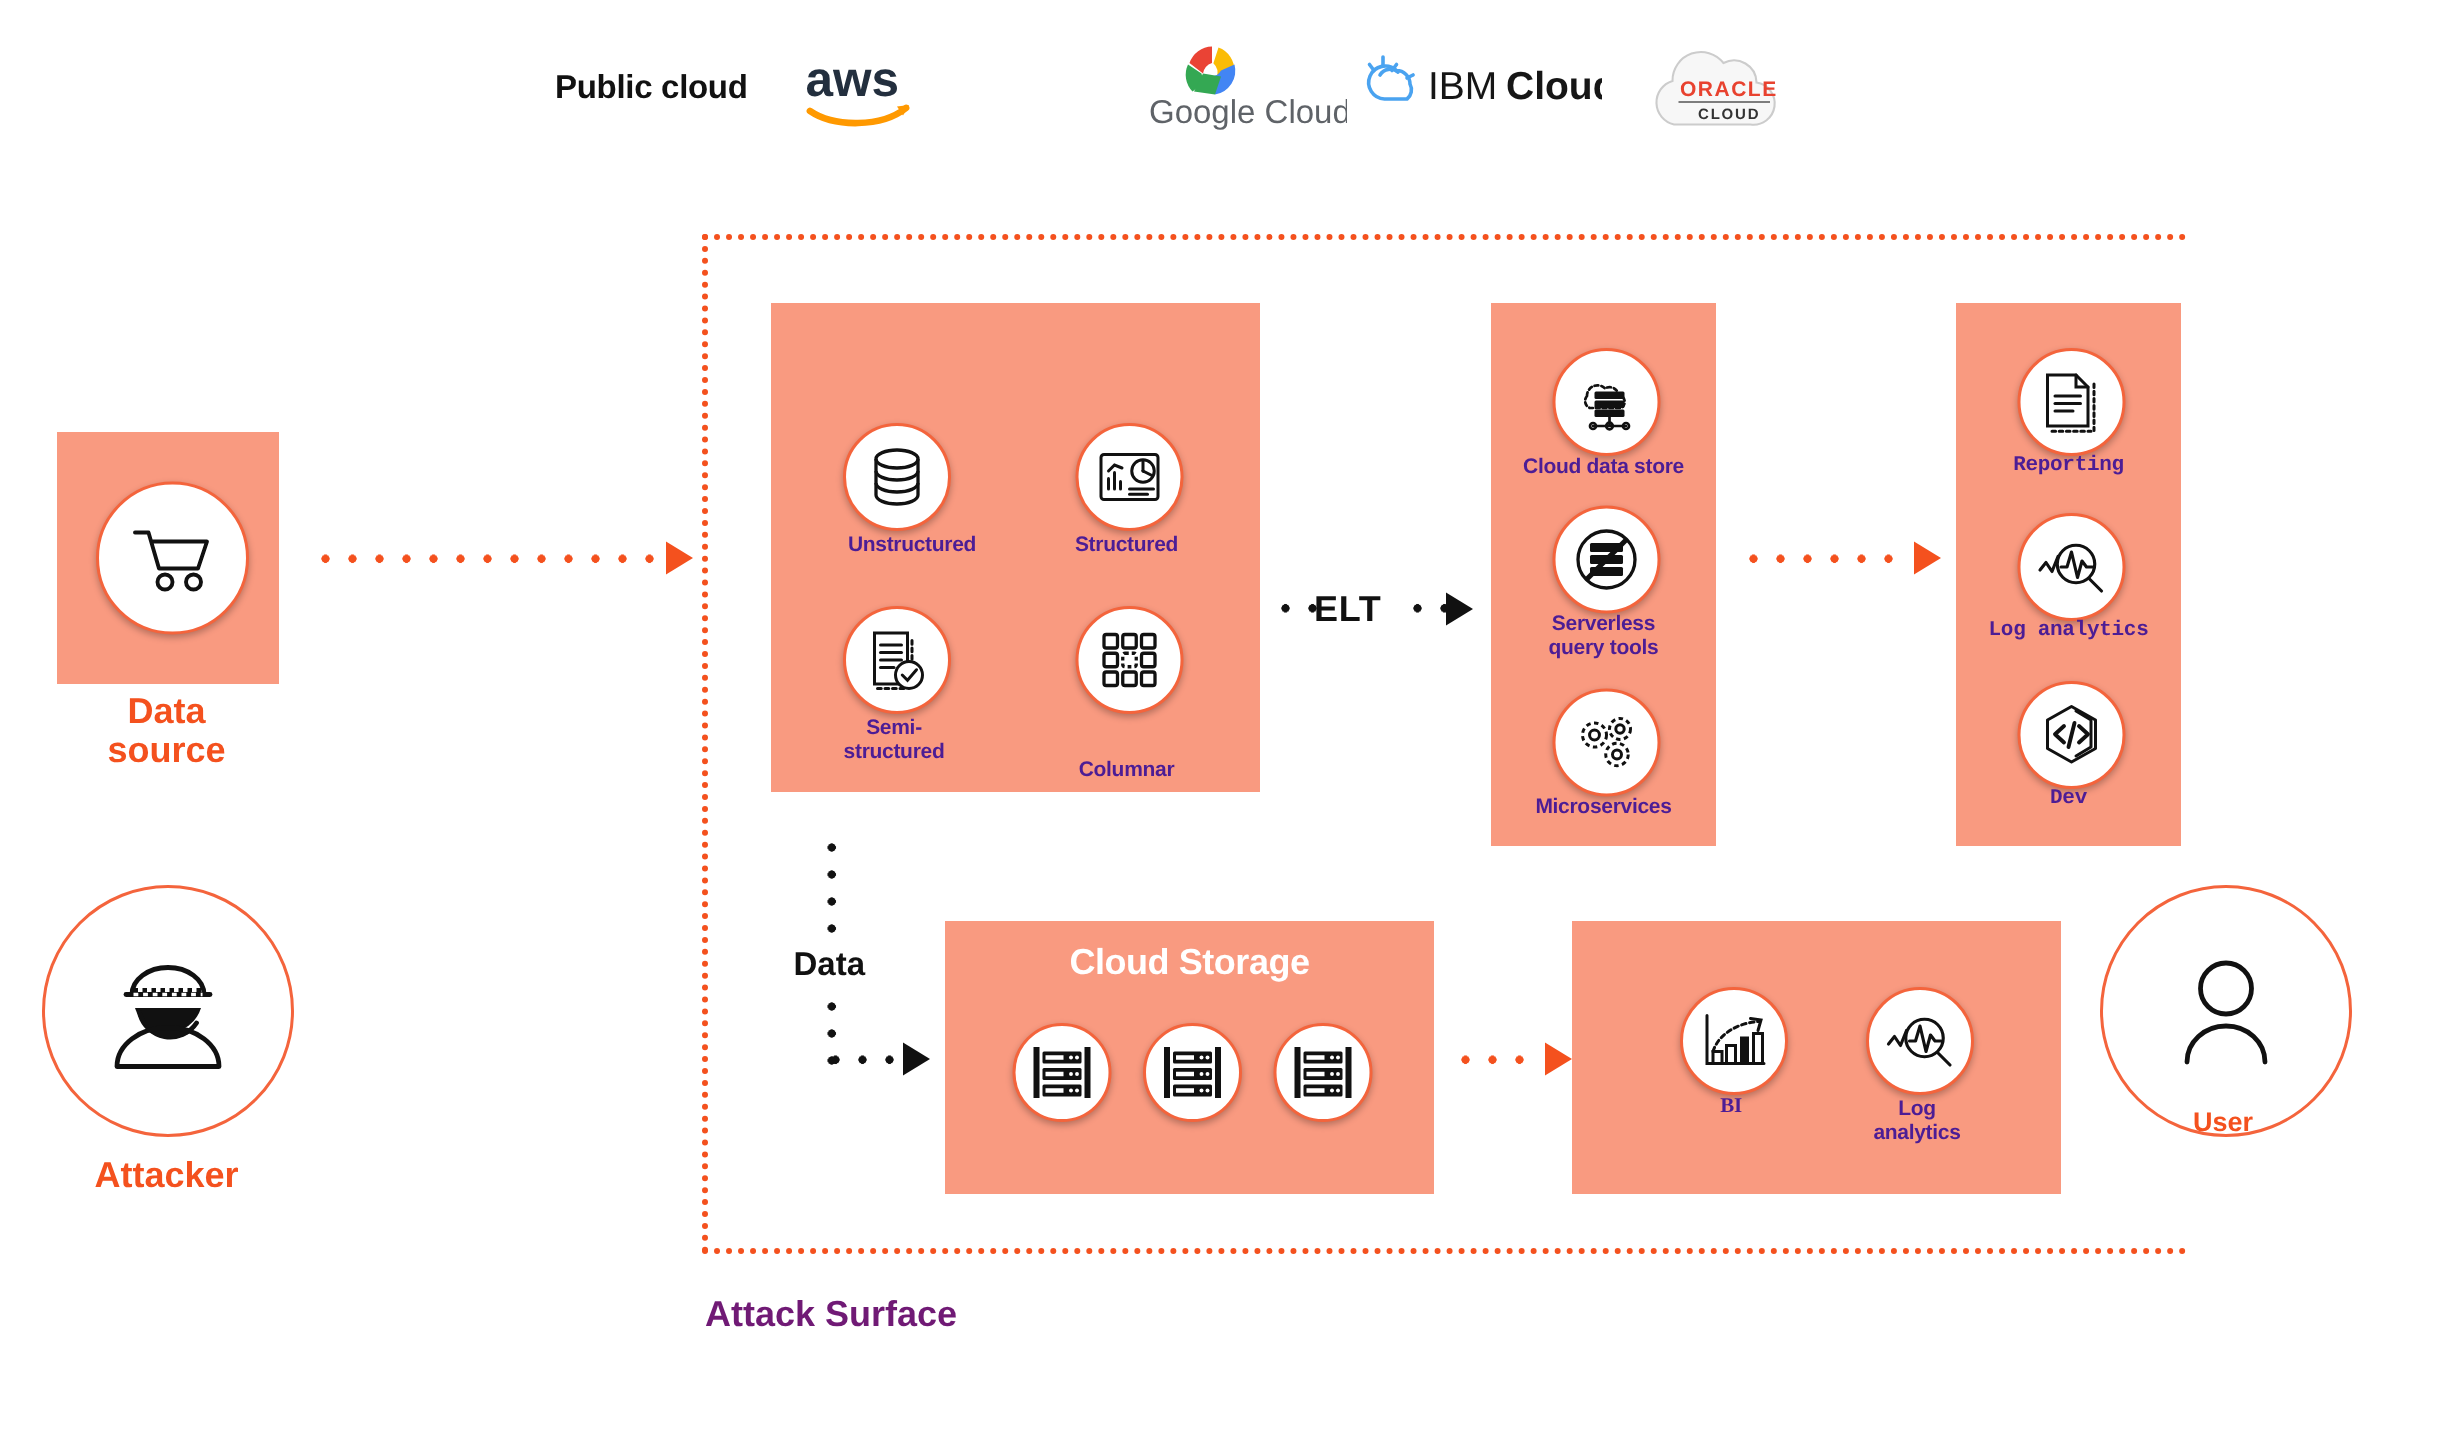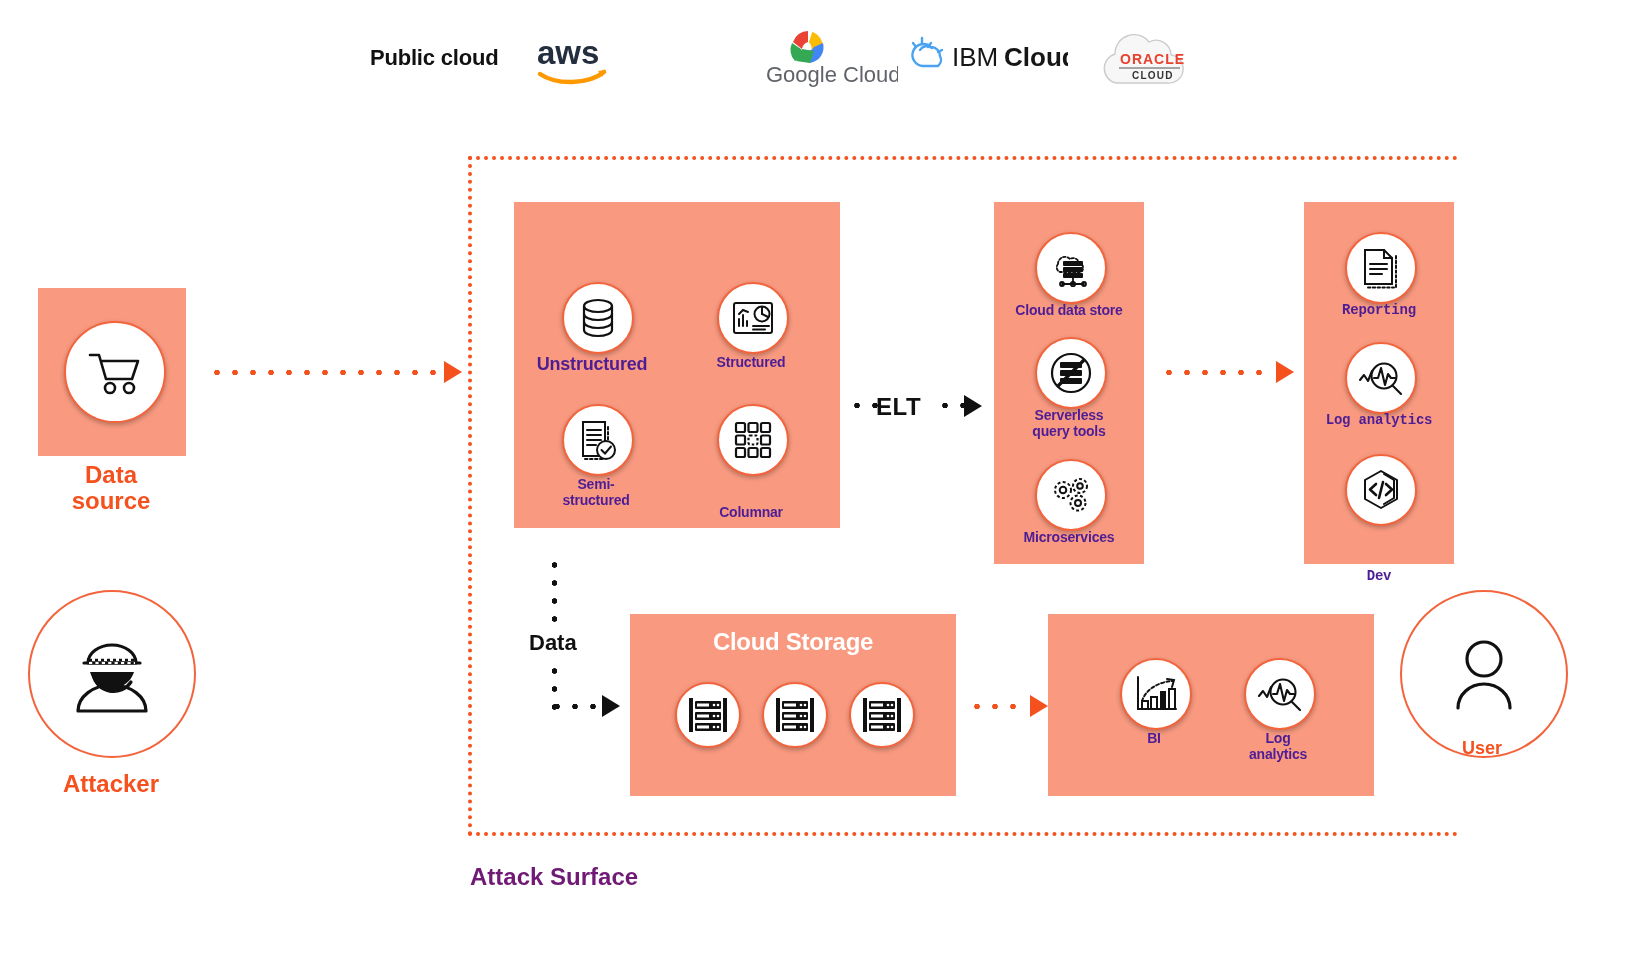--- a/index.html
+++ b/index.html
@@ -225,21 +225,21 @@
     <div class="badge ring" style="left:48px;top:80px;width:68px;height:68px;">
       <svg width="38" height="42" viewBox="0 0 38 42">
         <g stroke="#111" stroke-width="2.2" fill="none">
           <ellipse cx="19" cy="9" rx="14" ry="6"></ellipse>
           <path d="M5 9 L5 33 a14 6 0 0 0 28 0 L33 9"></path>
           <path d="M5 17 a14 6 0 0 0 28 0"></path>
           <path d="M5 25 a14 6 0 0 0 28 0"></path>
         </g>
       </svg>
     </div>
-    <div class="caption" style="left:6px;top:152px;width:144px;font-size:18px;">Unstructured</div>
+    <div class="caption" style="left:22px;top:152px;width:144px;font-size:14px;">Unstructured</div>
 
     <div class="badge ring" style="left:203px;top:80px;width:68px;height:68px;">
       <svg width="42" height="36" viewBox="0 0 42 36">
         <g stroke="#111" stroke-width="2" fill="none" stroke-linecap="round">
           <rect x="2" y="3" width="38" height="30" rx="2"></rect>
           <path d="M7 26 L7 19"></path>
             <path d="M11 26 L11 15"></path>
             <path d="M15 26 L15 21"></path>
           <path d="M7 14 L11 10 L16 12"></path>
           <circle cx="30" cy="14" r="7.5"></circle>
@@ -389,21 +389,21 @@
       <svg width="42" height="44" viewBox="0 0 42 44">
         <g stroke="#111" stroke-width="2" fill="none" stroke-linecap="round" stroke-linejoin="round">
           <path d="M21 3 L37 12 L37 31 L21 40 L5 31 L5 12 Z"></path>
           <path d="M24 6 L34 12 L34 30 L24 36"></path>
           <path d="M16 16 L10 21.5 L16 27" stroke-width="2.6"></path>
           <path d="M26 16 L32 21.5 L26 27" stroke-width="2.6"></path>
           <path d="M23 14 L19 30" stroke-width="2.6"></path>
         </g>
       </svg>
     </div>
-    <div class="caption" style="left:0px;top:322px;width:150px;font-size:14px;margin-top:44px;">Dev</div>
+    <div class="caption" style="left:0px;top:322px;width:150px;font-size:14px;">Dev</div>
   </div>
 
   <div class="vdots" style="left:551px;top:556px;height:70px;"></div>
   <div class="data-label" style="left:529px;top:630px;">Data</div>
   <div class="vdots" style="left:551px;top:662px;height:48px;"></div>
   <div class="dotarrow" style="left:548px;top:695px;width:75px;">
     <div class="dots dark" style="width:50px;"></div>
       <div class="tri dark"></div>
   </div>
 
@@ -495,21 +495,21 @@
           <path d="M33 6 L40 7 L38 14"></path>
         </g>
         <g fill="none" stroke="#111" stroke-width="2">
           <rect x="8" y="28" width="6" height="8"></rect>
           <rect x="17" y="24" width="6" height="12"></rect>
         </g>
         <rect x="26" y="18" width="6" height="18" fill="#111"></rect>
         <rect x="35" y="16" width="6" height="20" fill="none" stroke="#111" stroke-width="2"></rect>
       </svg>
     </div>
-    <div class="caption" style="left:56px;top:116px;width:100px;font-size:14px;">BI</div>
+    <div class="caption" style="left:56px;top:116px;width:100px;font-size:14px;font-family:Liberation Serif, serif;">BI</div>
 
     <div class="badge ring" style="left:196px;top:44px;width:68px;height:68px;">
       <svg width="46" height="38" viewBox="0 0 46 38">
         <g stroke="#111" stroke-width="2.1" fill="none" stroke-linecap="round" stroke-linejoin="round">
           <path d="M2 21 L6 16 L10 22 L14 12"></path>
           <circle cx="26" cy="17" r="12.5"></circle>
           <path d="M16 19 L20 19 L23 9 L27 26 L30 15 L33 19 L37 19"></path>
           <path d="M35 27 L43 35"></path>
         </g>
       </svg>

